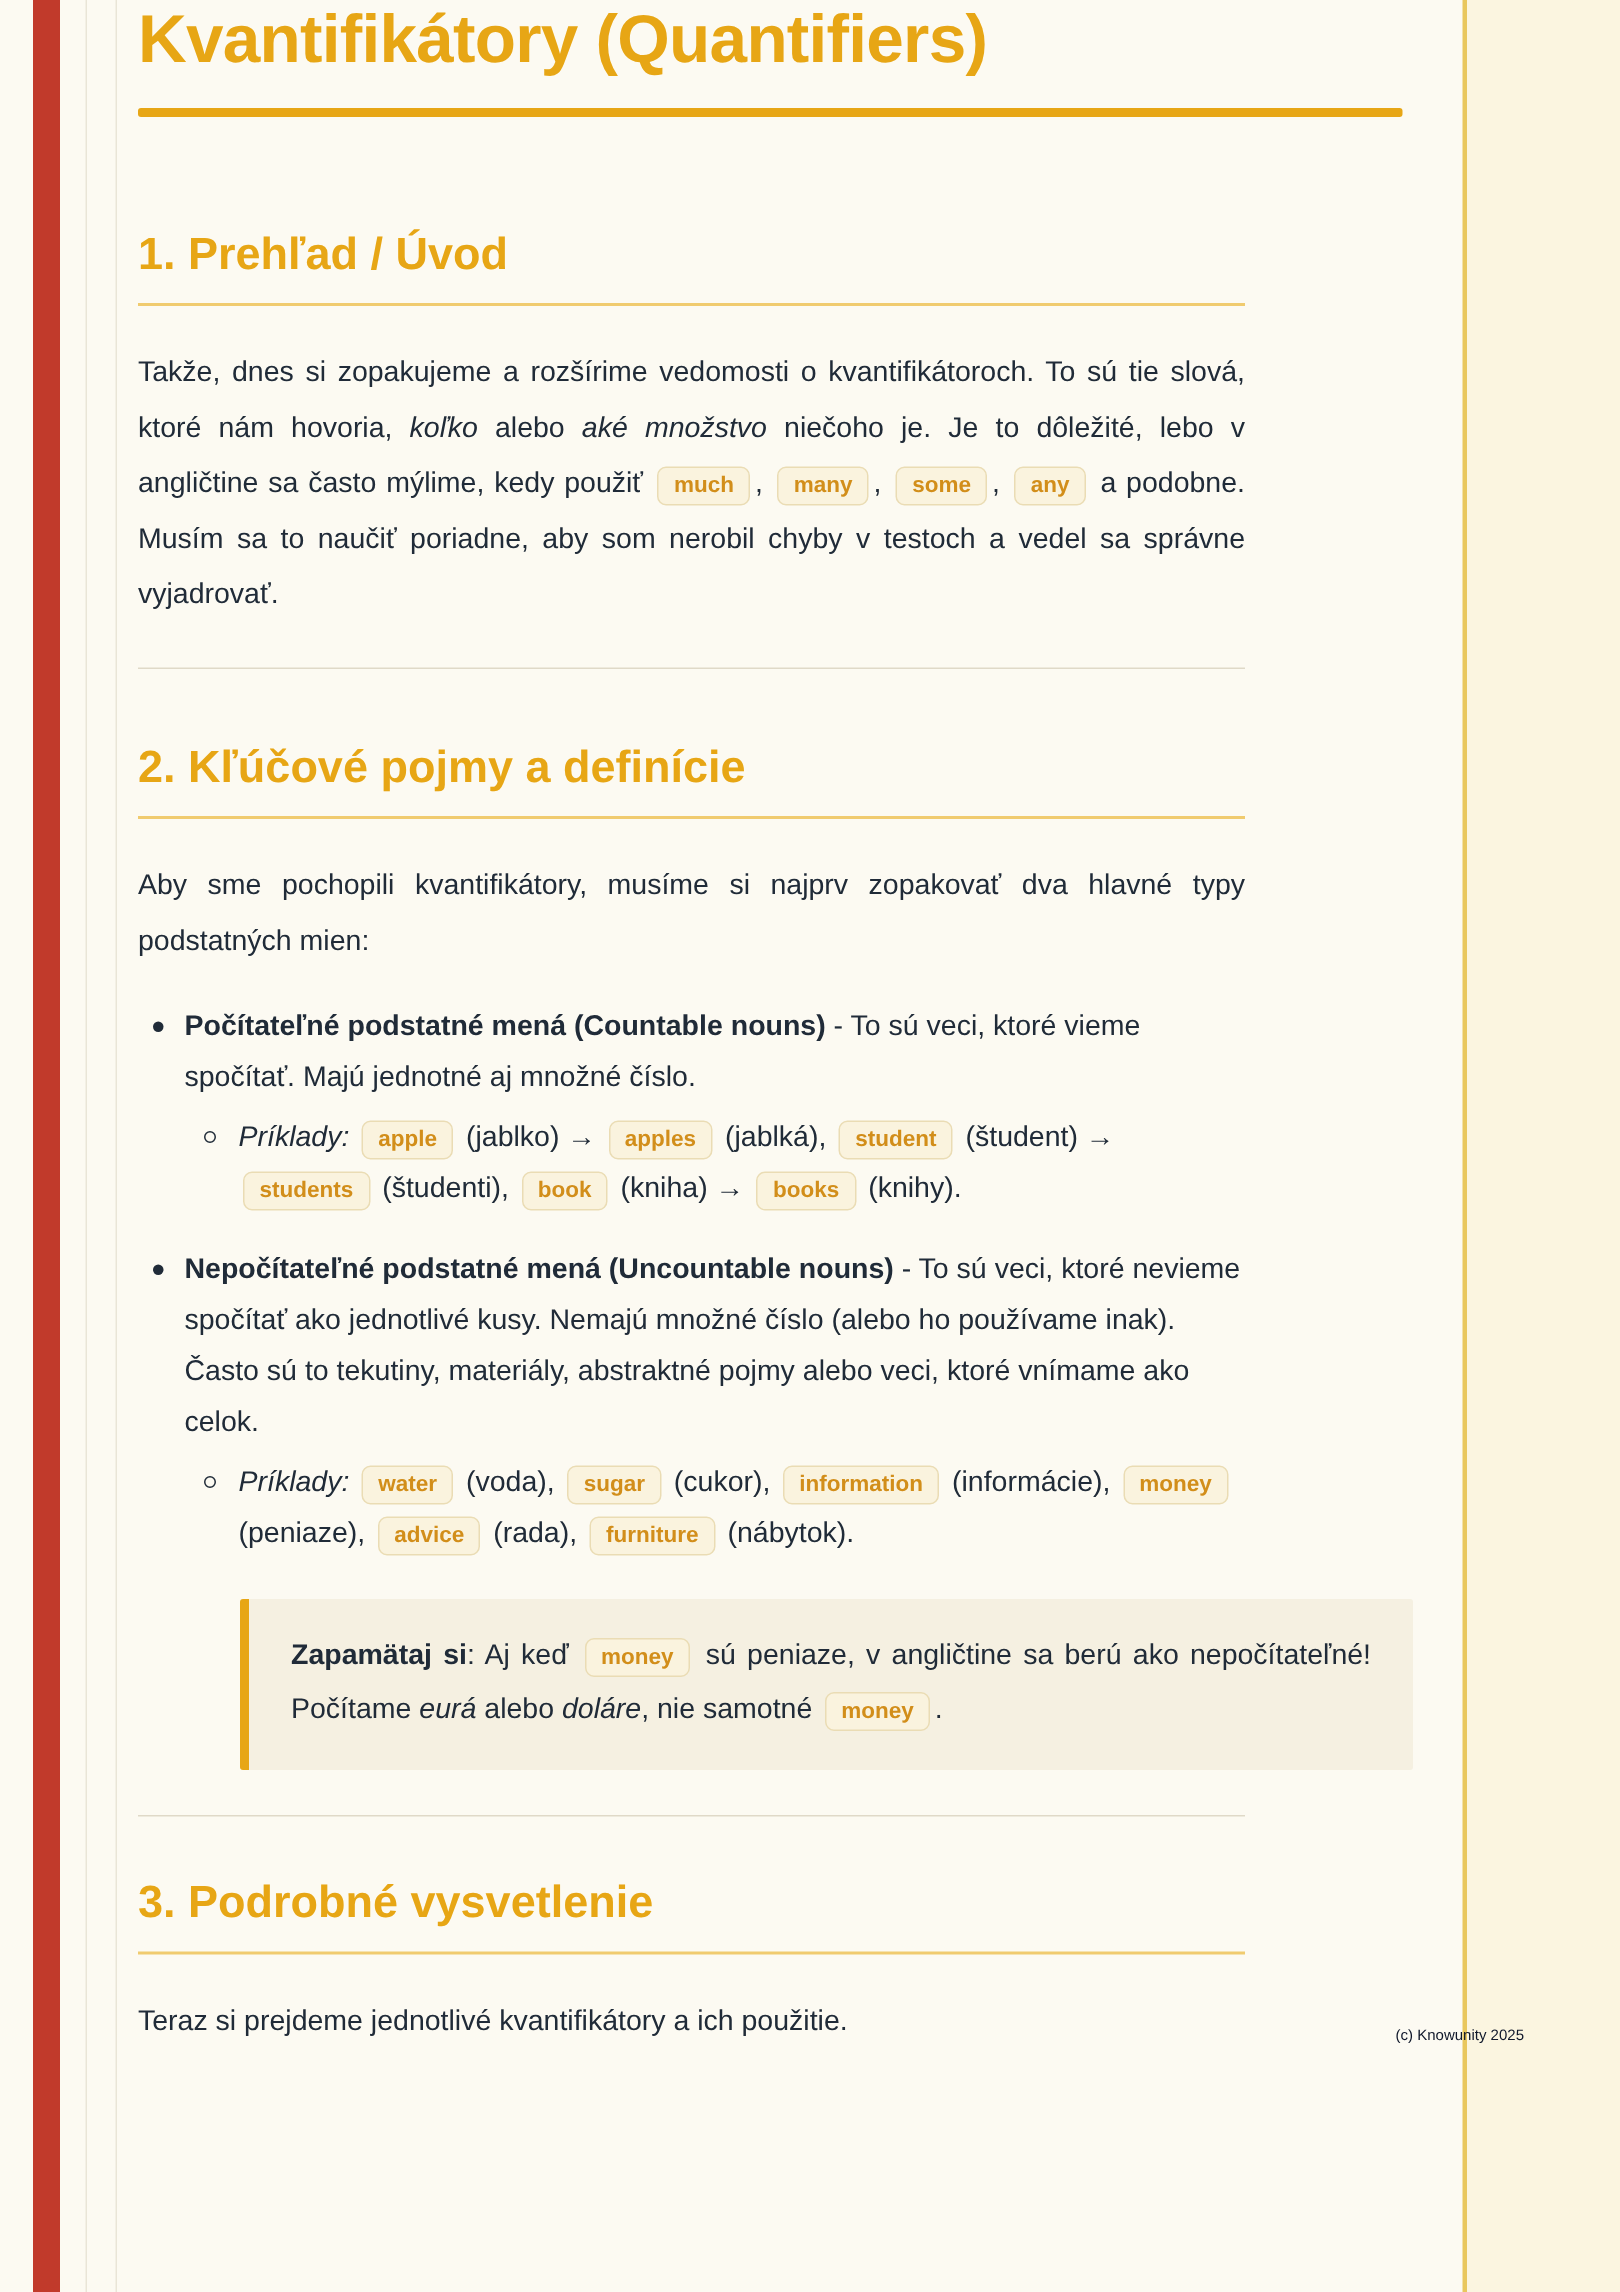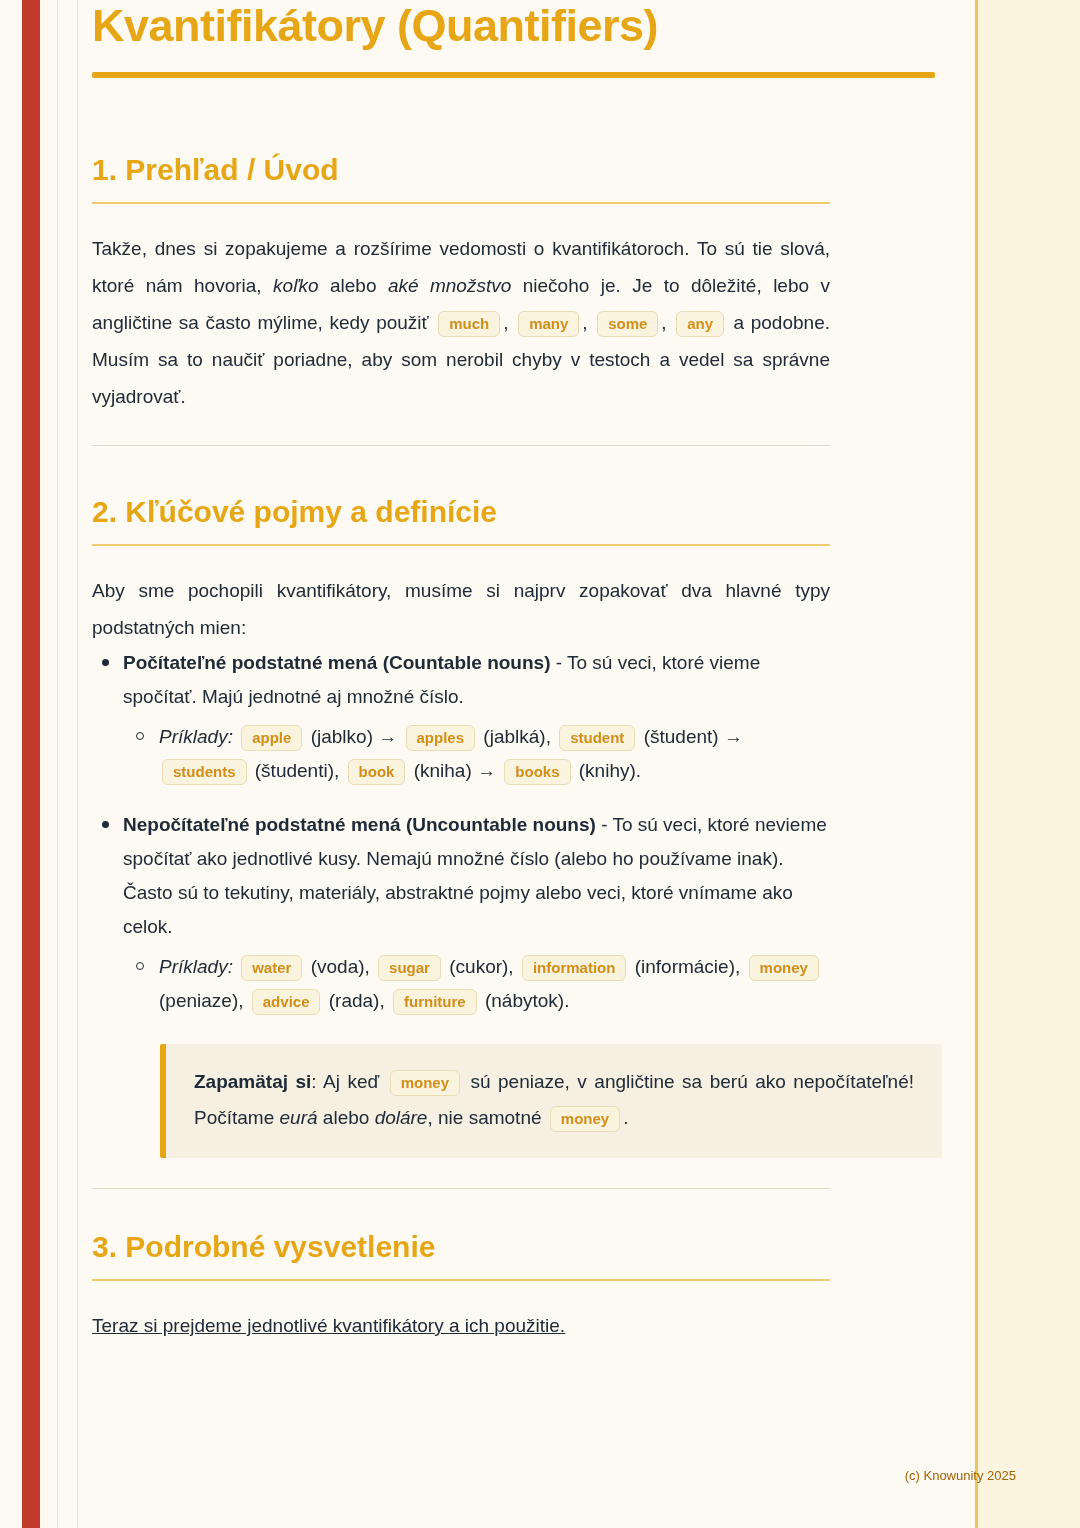--- a/index.html
+++ b/index.html
@@ -32,25 +32,25 @@
     width:738px; padding-bottom:14px; border-bottom:2px solid var(--accent_soft,#F0CB6F);
   }
   .h-first { margin-top:74px; }
   .h-mid   { margin-top:48px; }
   .h-last  { margin-top:40px; }
 
   .para {
     margin-top:26px; width:738px; font-size:19px; line-height:37px;
     color:var(--text,#202B38); text-align:justify;
   }
-  .para-left { text-align:left;text-decoration:underline; }
+  .para-left { text-align:left; }
 
   .divider { margin-top:30px; width:738px; border:0; border-top:1px solid #DFD9C8; }
 
-  ul.bullets { width:738px; list-style:none; }
+  ul.bullets { margin-top:22px; width:738px; list-style:none; }
   li.bullet {
     position:relative; padding-left:31px;
     font-size:19px; line-height:34px; color:var(--text,#202B38);
   }
   li.bullet + li.bullet { margin-top:20px; }
   li.bullet::before {
     content:""; position:absolute; left:10px; top:13px;
     width:7px; height:7px; border-radius:50%; background:var(--text,#202B38);
   }
   ul.sub-list { list-style:none; margin-top:6px; }
@@ -77,22 +77,22 @@
     font-family:Liberation Sans, sans-serif;
     font-size:15px; font-weight:700; line-height:20px;
     color:var(--chip_text,#D28E1A);
     background:var(--chip_bg,#FAF3DE);
     border:1px solid var(--chip_border,#EADCB4);
     border-radius:6px; padding:2px 10px; margin:0 3px;
     white-space:nowrap; vertical-align:baseline;
   }
 
   .footer {
-    position:absolute; top:1468px; right:64px; z-index:5;
-    font-size:13px; color:#a16207;
+    position:absolute; top:1352px; right:64px; z-index:5;
+    font-size:10px; color:#0f172a;
   }
 </style>
 </head>
 <body>
 
 <div class="page">
   <div class="red-bar"></div>
   <div class="vline v1"></div>
   <div class="vline v2"></div>
   <div class="right-strip"></div>

